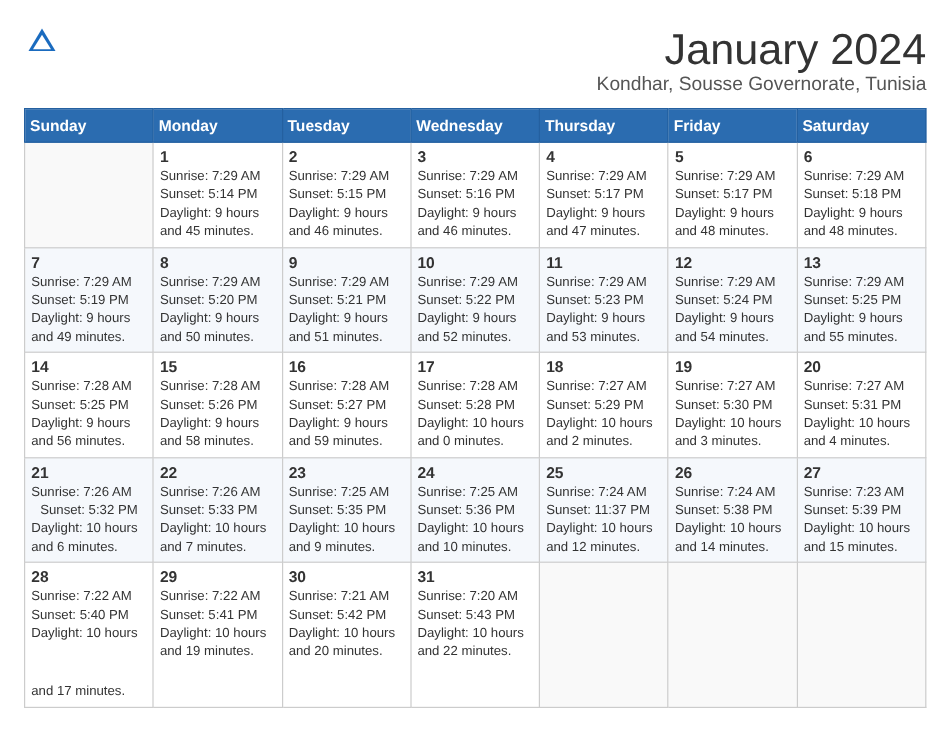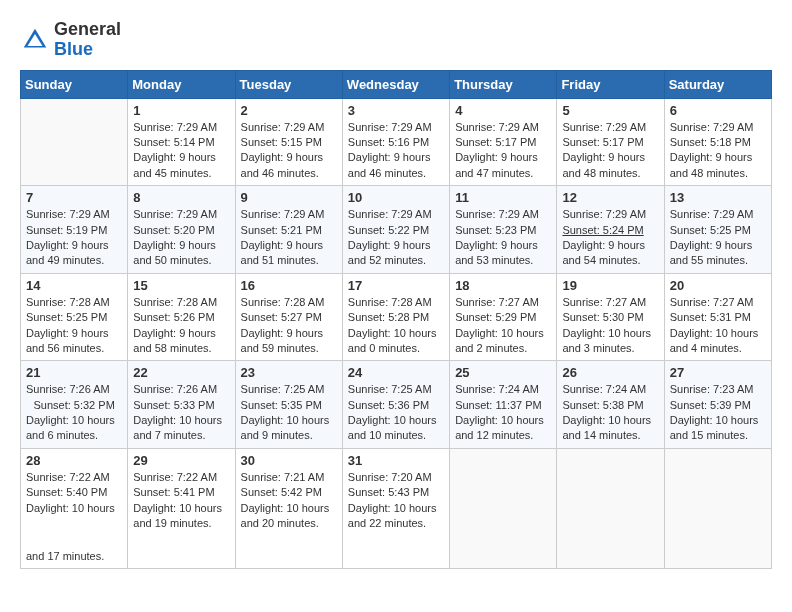--- a/index.html
+++ b/index.html
@@ -83,24 +83,24 @@
   </style>
 </head>
 <body>
 
 <div class="header">
   <div class="logo">
     <svg class="logo-icon" viewBox="0 0 40 40" xmlns="http://www.w3.org/2000/svg">
       <polygon points="20,5 35,30 5,30" fill="#1a6bbf"></polygon>
       <polygon points="20,12 30,28 10,28" fill="#fff"></polygon>
     </svg>
-    <div class="logo-text">
-      <span class="logo-general">General</span><br>
-      <span class="logo-blue">Blue</span>
-    </div>
+  </div>
+  <div class="title-block">
+    <div class="month-title">January 2024</div>
+    <div class="subtitle">Kondhar, Sousse Governorate, Tunisia</div>
   </div>
 </div>
 
 <table class="calendar">
   <thead>
     <tr id="weekday-header">
         <th>Sunday</th>
         <th>Monday</th>
         <th>Tuesday</th>
         <th>Wednesday</th>
@@ -187,21 +187,21 @@
         <td>
           <span class="day-number">11</span>
           <span style="display: block; line-height: 1.4;">Sunrise: 7:29 AM</span>
           <span style="display: block; line-height: 1.4;">Sunset: 5:23 PM</span>
           <span style="display: block; line-height: 1.4;">Daylight: 9 hours</span>
           <span style="display: block; line-height: 1.4;">and 53 minutes.</span>
         </td>
         <td>
           <span class="day-number">12</span>
           <span style="display: block; line-height: 1.4;">Sunrise: 7:29 AM</span>
-          <span style="display: block; line-height: 1.4; text-decoration: underline;">Sunset: 5:24 PM</span>
+          <span style="display: block; line-height: 1.4;">Sunset: 5:24 PM</span>
           <span style="display: block; line-height: 1.4;">Daylight: 9 hours</span>
           <span style="display: block; line-height: 1.4;">and 54 minutes.</span>
         </td>
         <td>
           <span class="day-number">13</span>
           <span style="display: block; line-height: 1.4;">Sunrise: 7:29 AM</span>
           <span style="display: block; line-height: 1.4;">Sunset: 5:25 PM</span>
           <span style="display: block; line-height: 1.4;">Daylight: 9 hours</span>
           <span style="display: block; line-height: 1.4;">and 55 minutes.</span>
         </td>

